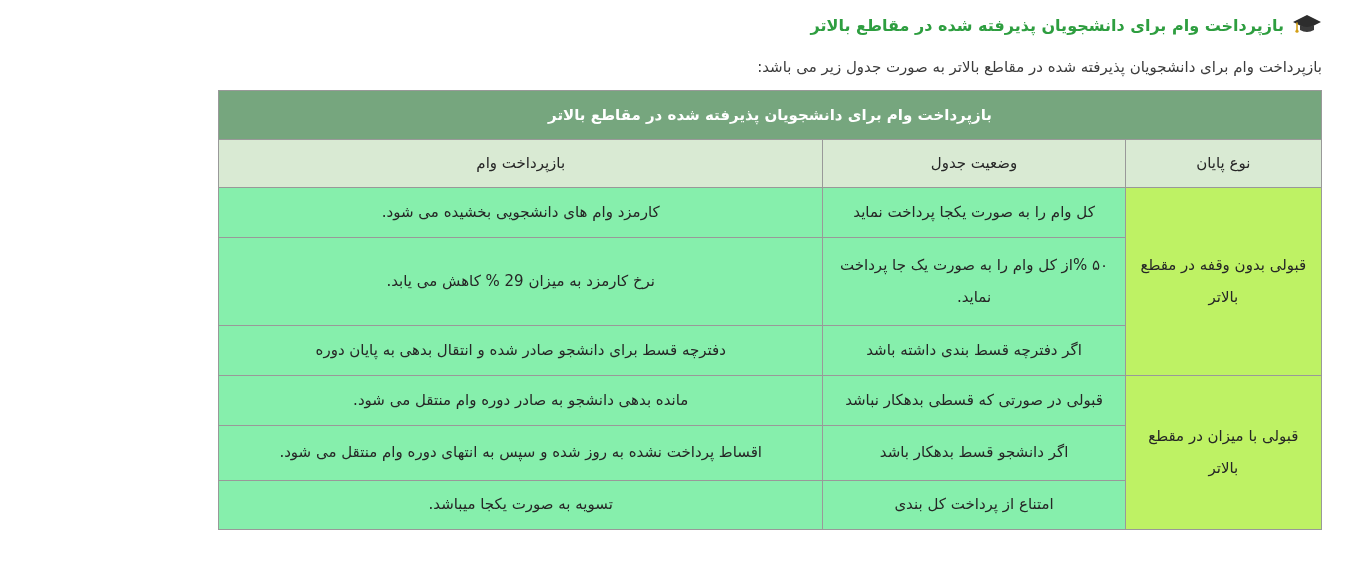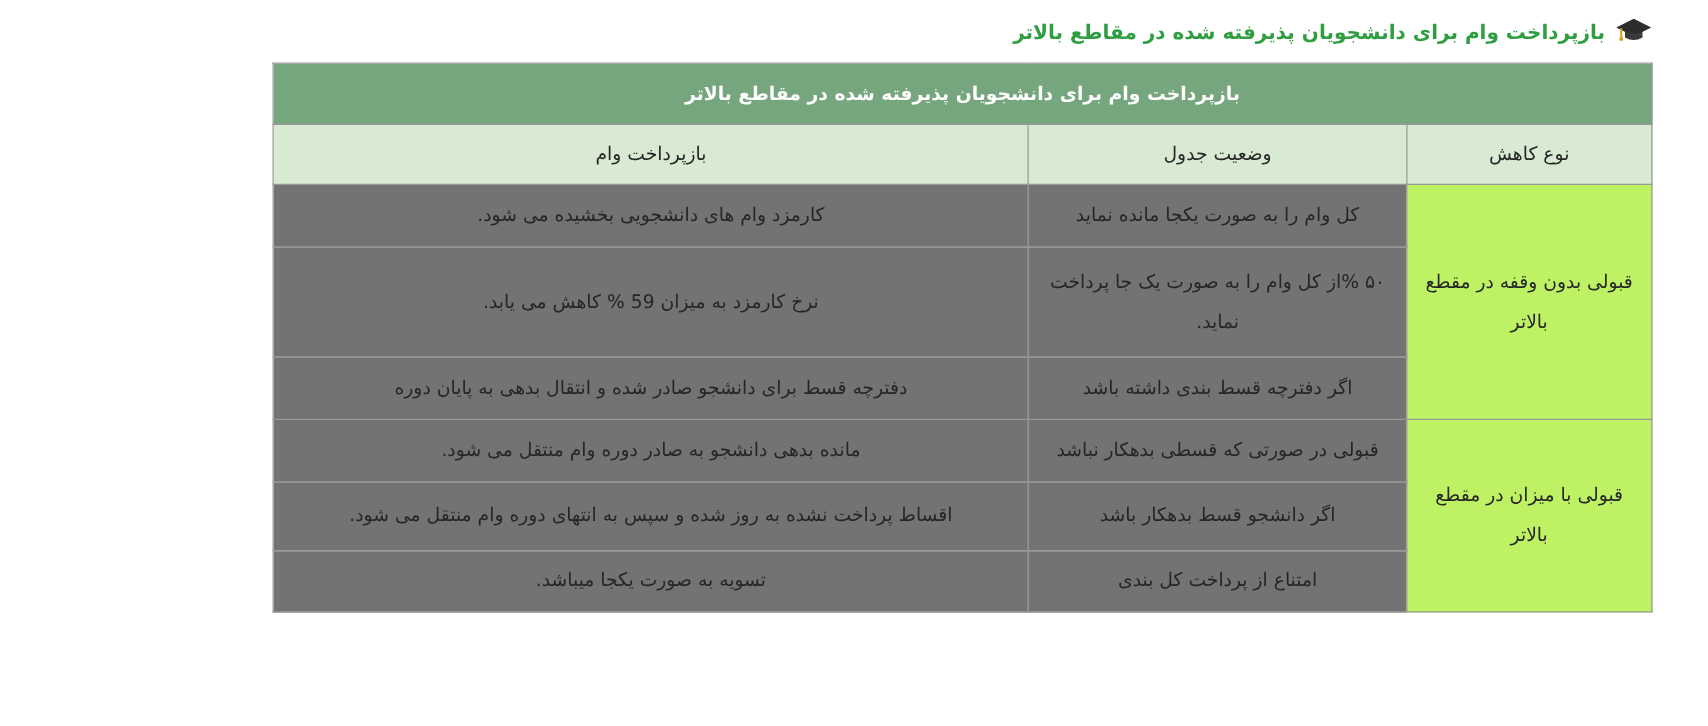--- a/index.html
+++ b/index.html
@@ -57,21 +57,21 @@
     font-weight: bold;
     font-size: 15px;
     height: 49px;
     line-height: 1.4;
   }
   tr.colhead-row th {
     background: #d9ead3;
     height: 48px;
     line-height: 1.4;
   }
-  td.cell-cream { background: #737373; }
+  td.cell-cream { background: #86efac; }
   td.group-label {
     background: #bef264;
     color: #ffffff;
     font-weight: bold;
     vertical-align: top;
     padding-top: 12px;
     line-height: 1.9;
   }
   tr.r1 { height: 50px; }
   tr.r2 { height: 88px; }
@@ -91,45 +91,46 @@
         <svg viewBox="0 0 30 22" width="30" height="22" aria-hidden="true">
           <polygon points="15,1 29,8 15,15 1,8" fill="#2d2d2d"></polygon>
           <path d="M8 11 L8 16 Q15 20 22 16 L22 11 Q15 15 8 11 Z" fill="#3a3a3a"></path>
           <line x1="5" y1="8.5" x2="5" y2="16" stroke="#d4a017" stroke-width="1.6"></line>
           <circle cx="5" cy="17.2" r="1.6" fill="#d4a017"></circle>
         </svg>
       </span>
       <span class="title-text">بازپرداخت وام برای دانشجویان پذیرفته شده در مقاطع بالاتر</span>
     </div>
 
+    <p class="subtitle">بازپرداخت وام برای دانشجویان پذیرفته شده در مقاطع بالاتر به صورت جدول زیر می باشد:</p>
 
     <table class="loan">
       <colgroup>
         <col style="width:17.8%">
         <col style="width:27.4%">
         <col style="width:54.8%">
       </colgroup>
       <tbody>
         <tr class="caption-row">
           <td colspan="3">بازپرداخت وام برای دانشجویان پذیرفته شده در مقاطع بالاتر</td>
         </tr>
         <tr class="colhead-row">
-          <th>نوع کاهش</th>
+          <th>نوع پایان</th>
           <th>وضعیت  جدول</th>
           <th>بازپرداخت وام</th>
         </tr>
 
         <tr class="r1">
           <td class="group-label" rowspan="3">قبولی بدون وقفه در مقطع بالاتر</td>
-          <td class="cell-cream">کل وام را به صورت یکجا مانده نماید</td>
+          <td class="cell-cream">کل وام را به صورت یکجا پرداخت نماید</td>
           <td class="cell-cream">کارمزد وام های دانشجویی بخشیده می شود.</td>
         </tr>
         <tr class="r2">
           <td class="cell-cream">۵۰ %از کل وام را به صورت یک جا پرداخت نماید.</td>
-          <td class="cell-cream">نرخ کارمزد به میزان 59 % کاهش می یابد.</td>
+          <td class="cell-cream">نرخ کارمزد به میزان 29 % کاهش می یابد.</td>
         </tr>
         <tr class="r3">
           <td class="cell-cream">اگر دفترچه قسط بندی داشته باشد</td>
           <td class="cell-cream">دفترچه قسط برای دانشجو صادر شده و انتقال بدهی به پایان دوره</td>
         </tr>
 
         <tr class="r4">
           <td class="group-label" rowspan="3">قبولی با میزان در مقطع بالاتر</td>
           <td class="cell-cream">قبولی در صورتی که قسطی بدهکار نباشد</td>
           <td class="cell-cream">مانده بدهی دانشجو به صادر دوره وام منتقل می شود.</td>

